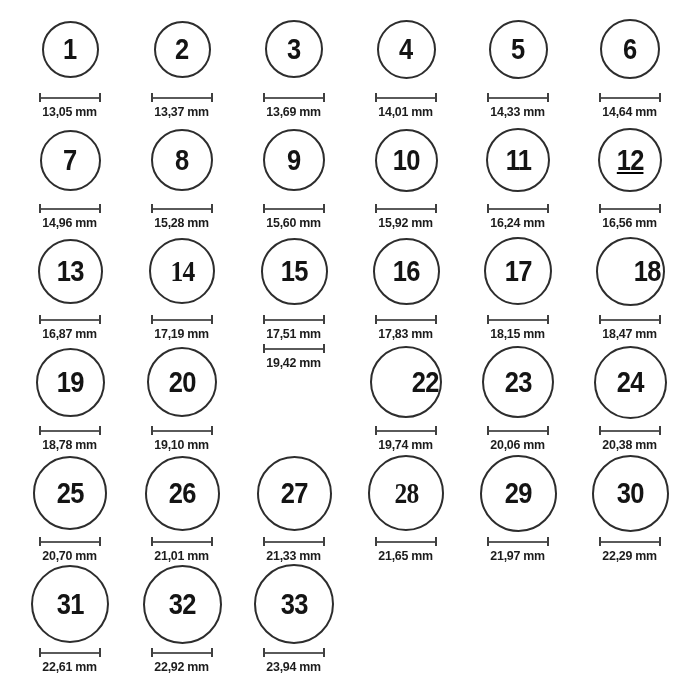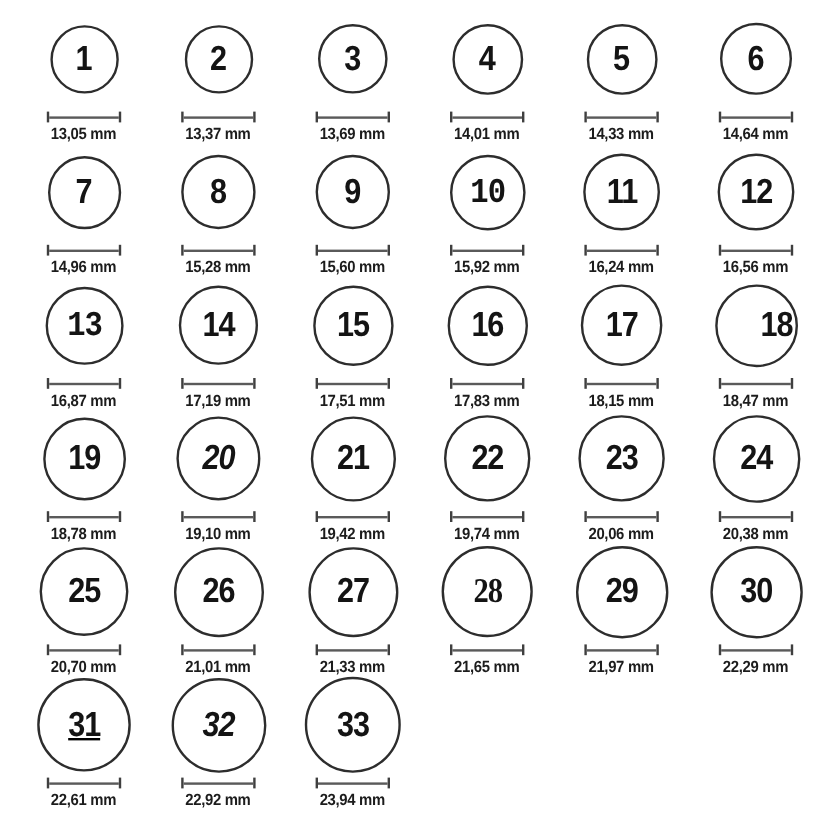--- a/index.html
+++ b/index.html
@@ -189,21 +189,21 @@
       </div>
     </div>
     <div class="dim">
       <span class="bar"></span>
     </div>
     <div class="label">15,60 mm</div>
   </div>
 
   <div class="cell">
     <div class="circle-wrap">
-      <div class="circle" style="width: 63px; height: 63px; font-family: Liberation Mono, monospace;">
+      <div class="circle" style="width: 63px; height: 63px;">
         <span class="num">10</span>
       </div>
     </div>
     <div class="dim">
       <span class="bar"></span>
     </div>
     <div class="label">15,92 mm</div>
   </div>
 
   <div class="cell">
@@ -213,46 +213,46 @@
       </div>
     </div>
     <div class="dim">
       <span class="bar"></span>
     </div>
     <div class="label">16,24 mm</div>
   </div>
 
   <div class="cell">
     <div class="circle-wrap">
-      <div class="circle" style="width: 64px; height: 64px;">
+      <div class="circle" style="width: 64px; height: 64px; text-decoration: underline;">
         <span class="num">12</span>
       </div>
     </div>
     <div class="dim">
       <span class="bar"></span>
     </div>
     <div class="label">16,56 mm</div>
   </div>
 </div>
     <div class="row">
   <div class="cell">
     <div class="circle-wrap">
-      <div class="circle" style="width: 65px; height: 65px; font-family: Liberation Mono, monospace;">
+      <div class="circle" style="width: 65px; height: 65px;">
         <span class="num">13</span>
       </div>
     </div>
     <div class="dim">
       <span class="bar"></span>
     </div>
     <div class="label">16,87 mm</div>
   </div>
 
   <div class="cell">
     <div class="circle-wrap">
-      <div class="circle" style="width: 66px; height: 66px;">
+      <div class="circle" style="width: 66px; height: 66px; font-family: Liberation Serif, serif;">
         <span class="num">14</span>
       </div>
     </div>
     <div class="dim">
       <span class="bar"></span>
     </div>
     <div class="label">17,19 mm</div>
   </div>
 
   <div class="cell">
@@ -311,45 +311,40 @@
       </div>
     </div>
     <div class="dim">
       <span class="bar"></span>
     </div>
     <div class="label">18,78 mm</div>
   </div>
 
   <div class="cell">
     <div class="circle-wrap">
-      <div class="circle" style="width: 70px; height: 70px; font-style: italic;">
+      <div class="circle" style="width: 70px; height: 70px;">
         <span class="num">20</span>
       </div>
     </div>
     <div class="dim">
       <span class="bar"></span>
     </div>
     <div class="label">19,10 mm</div>
   </div>
 
   <div class="cell">
-    <div class="circle-wrap">
-      <div class="circle" style="width: 71px; height: 71px;">
-        <span class="num">21</span>
-      </div>
-    </div>
     <div class="dim">
       <span class="bar"></span>
     </div>
     <div class="label">19,42 mm</div>
   </div>
 
   <div class="cell">
     <div class="circle-wrap">
-      <div class="circle" style="width: 72px; height: 72px;">
+      <div class="circle" style="width: 72px; height: 72px; justify-content: flex-end;">
         <span class="num">22</span>
       </div>
     </div>
     <div class="dim">
       <span class="bar"></span>
     </div>
     <div class="label">19,74 mm</div>
   </div>
 
   <div class="cell">
@@ -445,33 +440,33 @@
     </div>
     <div class="dim">
       <span class="bar"></span>
     </div>
     <div class="label">22,29 mm</div>
   </div>
 </div>
     <div class="row">
   <div class="cell">
     <div class="circle-wrap">
-      <div class="circle" style="width: 78px; height: 78px; text-decoration: underline;">
+      <div class="circle" style="width: 78px; height: 78px;">
         <span class="num">31</span>
       </div>
     </div>
     <div class="dim">
       <span class="bar"></span>
     </div>
     <div class="label">22,61 mm</div>
   </div>
 
   <div class="cell">
     <div class="circle-wrap">
-      <div class="circle" style="width: 79px; height: 79px; font-style: italic;">
+      <div class="circle" style="width: 79px; height: 79px;">
         <span class="num">32</span>
       </div>
     </div>
     <div class="dim">
       <span class="bar"></span>
     </div>
     <div class="label">22,92 mm</div>
   </div>
 
   <div class="cell">

